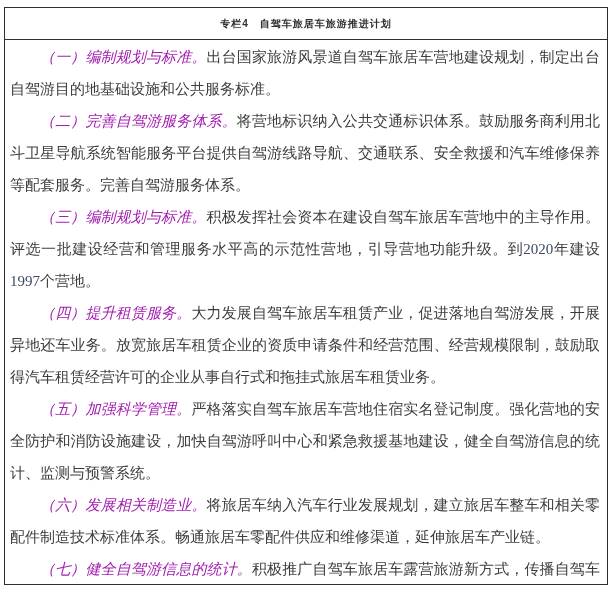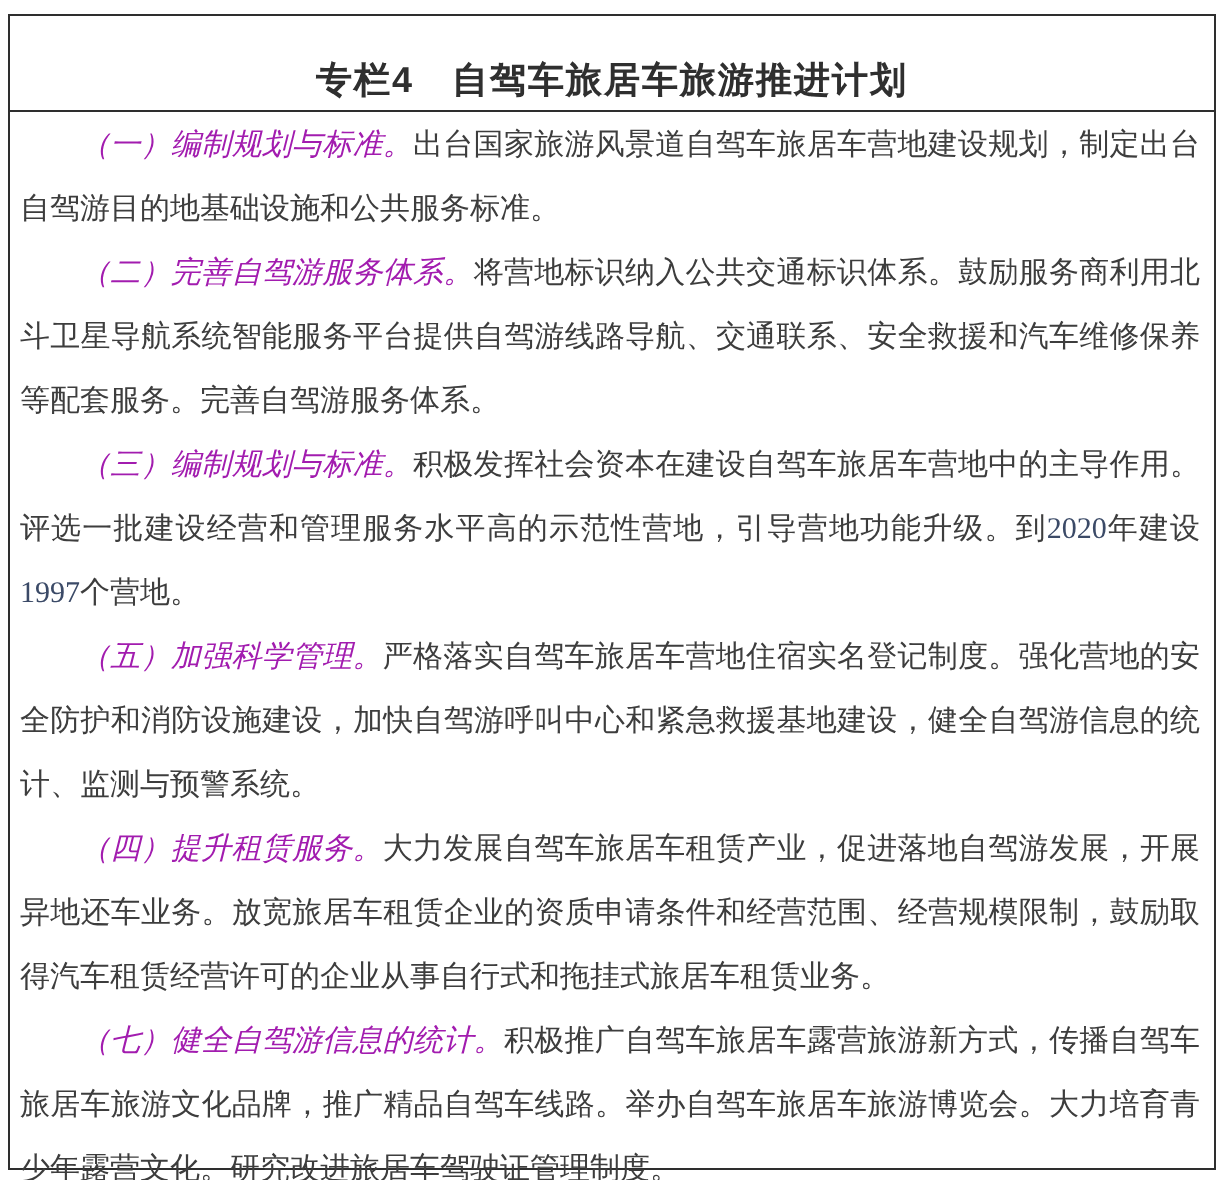--- a/index.html
+++ b/index.html
@@ -15,24 +15,23 @@
     width: 604px; height: 578px;
     border: 1px solid #2e2e2e;
     background: #ffffff;
   }
   .panel-title {
     height: 32px;
     line-height: 32px;
     border-bottom: 1px solid #2e2e2e;
     text-align: center;
     font-weight: bold;
-    font-size: 18px;
+    font-size: 10px;
     color: #2f2f2f;
     letter-spacing: 1px;
-    margin-top: 16px;
   }
   .panel-body {
     padding: 1px 7px 0 5px;
     font-size: 15px;
     line-height: 32px;
     color: #3d3d3d;
     text-align: justify;
   }
   .panel-body p {
     margin: 0;
@@ -50,17 +49,18 @@
 </style>
 </head>
 <body>
 
 <div class="panel">
   <div class="panel-title">专栏4　自驾车旅居车旅游推进计划</div>
   <div class="panel-body" id="paragraphs">
       <p><span class="lead">（一）编制规划与标准。</span>出台国家旅游风景道自驾车旅居车营地建设规划，制定出台自驾游目的地基础设施和公共服务标准。</p>
       <p><span class="lead">（二）完善自驾游服务体系。</span>将营地标识纳入公共交通标识体系。鼓励服务商利用北斗卫星导航系统智能服务平台提供自驾游线路导航、交通联系、安全救援和汽车维修保养等配套服务。完善自驾游服务体系。</p>
       <p><span class="lead">（三）编制规划与标准。</span>积极发挥社会资本在建设自驾车旅居车营地中的主导作用。评选一批建设经营和管理服务水平高的示范性营地，引导营地功能升级。到<span class="num">2020</span>年建设<span class="num">1997</span>个营地。</p>
+      <p><span class="lead">（四）提升租赁服务。</span>大力发展自驾车旅居车租赁产业，促进落地自驾游发展，开展异地还车业务。放宽旅居车租赁企业的资质申请条件和经营范围、经营规模限制，鼓励取得汽车租赁经营许可的企业从事自行式和拖挂式旅居车租赁业务。</p>
       <p><span class="lead">（五）加强科学管理。</span>严格落实自驾车旅居车营地住宿实名登记制度。强化营地的安全防护和消防设施建设，加快自驾游呼叫中心和紧急救援基地建设，健全自驾游信息的统计、监测与预警系统。</p>
-      <p><span class="lead">（四）提升租赁服务。</span>大力发展自驾车旅居车租赁产业，促进落地自驾游发展，开展异地还车业务。放宽旅居车租赁企业的资质申请条件和经营范围、经营规模限制，鼓励取得汽车租赁经营许可的企业从事自行式和拖挂式旅居车租赁业务。</p>
+      <p><span class="lead">（六）发展相关制造业。</span>将旅居车纳入汽车行业发展规划，建立旅居车整车和相关零配件制造技术标准体系。畅通旅居车零配件供应和维修渠道，延伸旅居车产业链。</p>
       <p><span class="lead">（七）健全自驾游信息的统计。</span>积极推广自驾车旅居车露营旅游新方式，传播自驾车旅居车旅游文化品牌，推广精品自驾车线路。举办自驾车旅居车旅游博览会。大力培育青少年露营文化。研究改进旅居车驾驶证管理制度。</p>
     </div>
 </div>
 
 </body></html>

